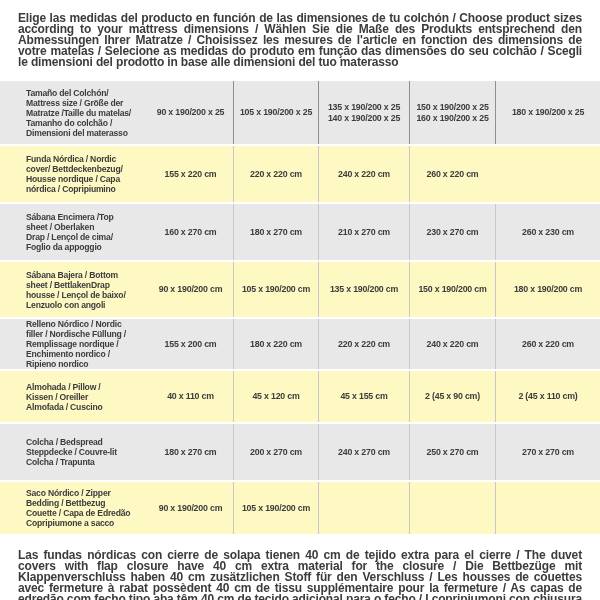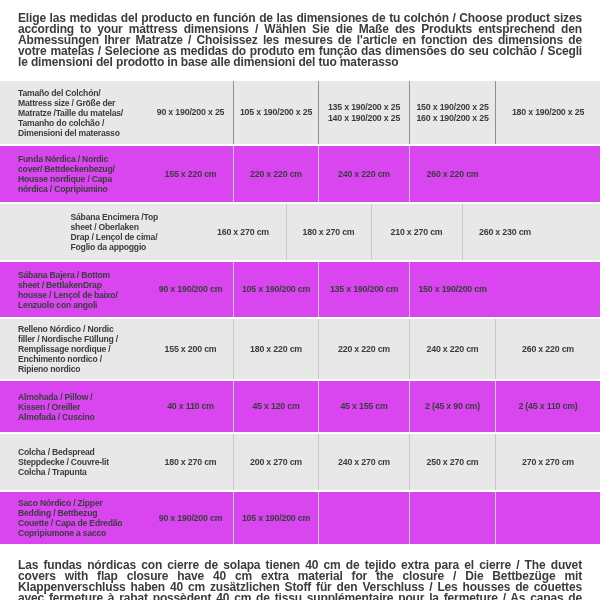--- a/index.html
+++ b/index.html
@@ -28,44 +28,44 @@
     letter-spacing: -0.15px;
   }
   .table {
     margin-top: 13px;
     width: 600px;
   }
   .row {
     display: flex;
     align-items: stretch;
     margin-bottom: 2px;
-    background: #d946ef;
+    background: #fef9c3;
   }
   .row:nth-child(odd) {
     background: #e8e8e9;
   }
   .row:nth-child(1) { height: 63px; }
   .row:nth-child(2) { height: 56px; }
   .row:nth-child(3) { height: 56px; justify-content: center; }
   .row:nth-child(4) { height: 55px; }
-  .row:nth-child(5) { height: 60px; }
+  .row:nth-child(5) { height: 50px; }
   .row:nth-child(6) { height: 51px; }
   .row:nth-child(7) { height: 56px; }
   .row:nth-child(8) { height: 52px; }
   .cell {
     display: flex;
     align-items: center;
     box-sizing: border-box;
     white-space: pre-line;
     color: #3b3c3e;
     font-weight: bold;
   }
   .cell.label {
     width: 148px;
-    padding-left: 18px;
+    padding-left: 26px;
     padding-right: 6px;
     font-size: 8.6px;
     line-height: 10px;
     letter-spacing: -0.2px;
     text-align: left;
   }
   .cell.value {
     justify-content: center;
     text-align: center;
     font-size: 8.8px;
@@ -118,31 +118,33 @@
         <div class="cell value divided">260 x 220 cm</div>
       </div>
       <div class="row">
         <div class="cell label">Sábana Encimera /Top
 sheet / Oberlaken
 Drap / Lençol de cima/
 Foglio da appoggio</div>
         <div class="cell value">160 x 270 cm</div>
         <div class="cell value divided">180 x 270 cm</div>
         <div class="cell value divided">210 x 270 cm</div>
+        <div class="cell value divided">230 x 270 cm</div>
         <div class="cell value divided">260 x 230 cm</div>
       </div>
       <div class="row">
         <div class="cell label">Sábana Bajera / Bottom
 sheet / BettlakenDrap
 housse / Lençol de baixo/
 Lenzuolo con angoli</div>
         <div class="cell value">90 x 190/200 cm</div>
         <div class="cell value divided">105 x 190/200 cm</div>
         <div class="cell value divided">135 x 190/200 cm</div>
         <div class="cell value divided">150 x 190/200 cm</div>
+        <div class="cell value divided">180 x 190/200 cm</div>
       </div>
       <div class="row">
         <div class="cell label">Relleno Nórdico / Nordic
 filler / Nordische Füllung /
 Remplissage nordique /
 Enchimento nordico /
 Ripieno nordico</div>
         <div class="cell value">155 x 200 cm</div>
         <div class="cell value divided">180 x 220 cm</div>
         <div class="cell value divided">220 x 220 cm</div>

